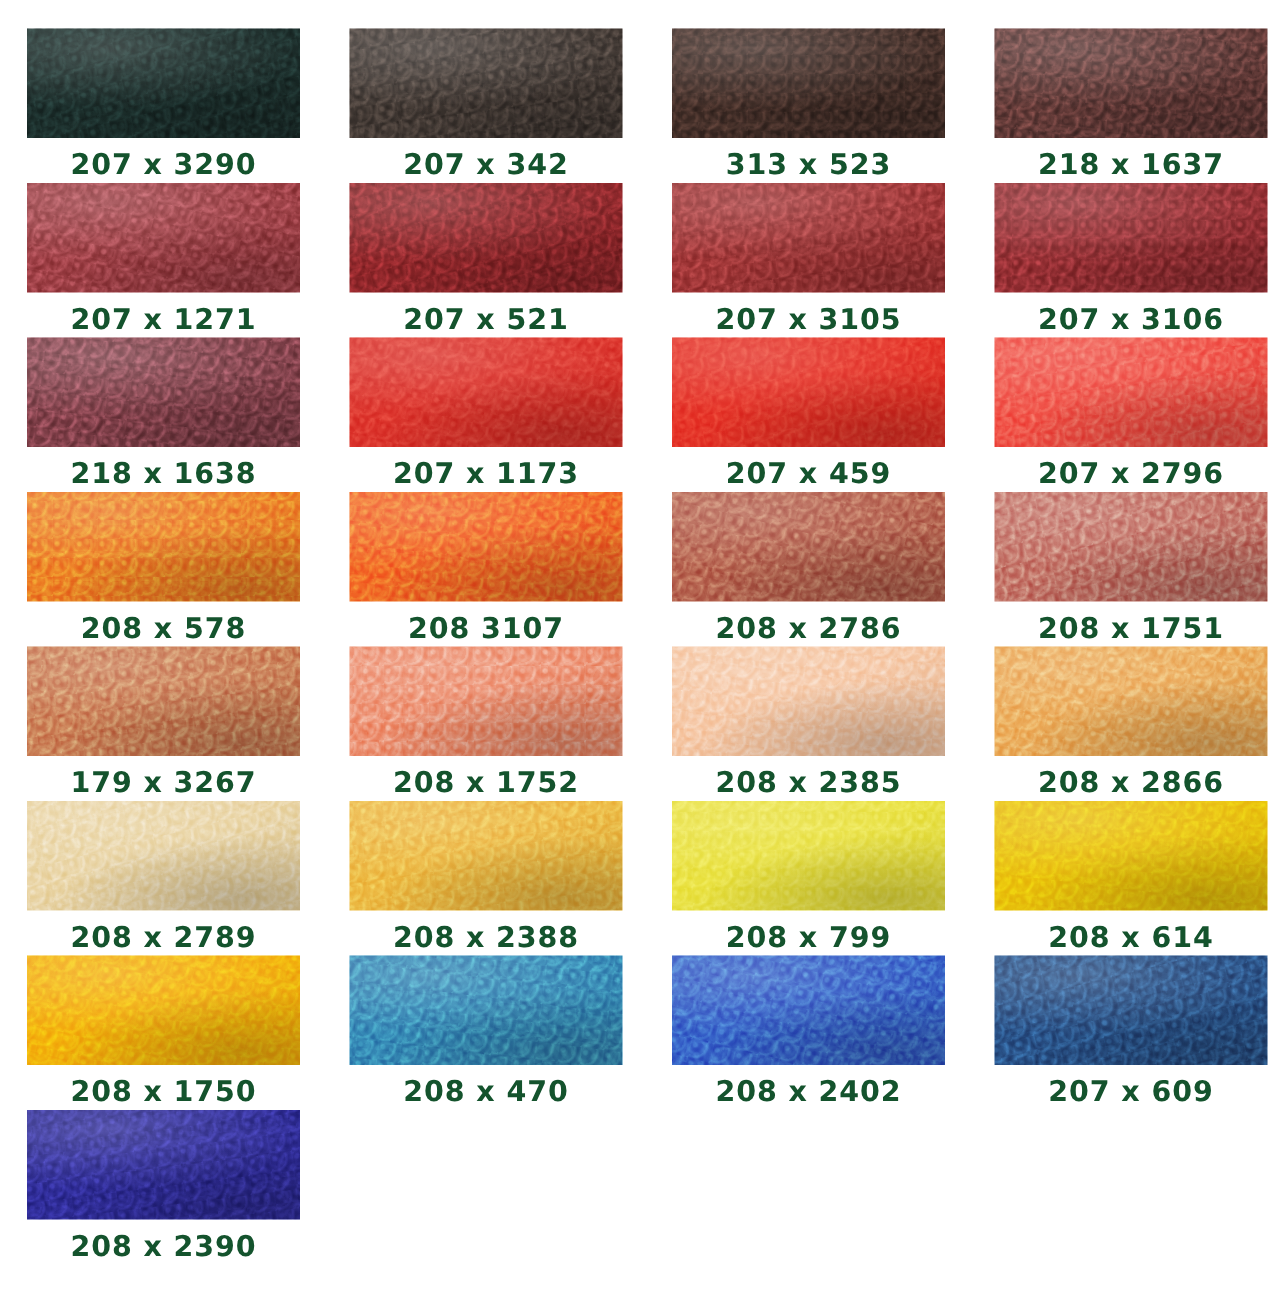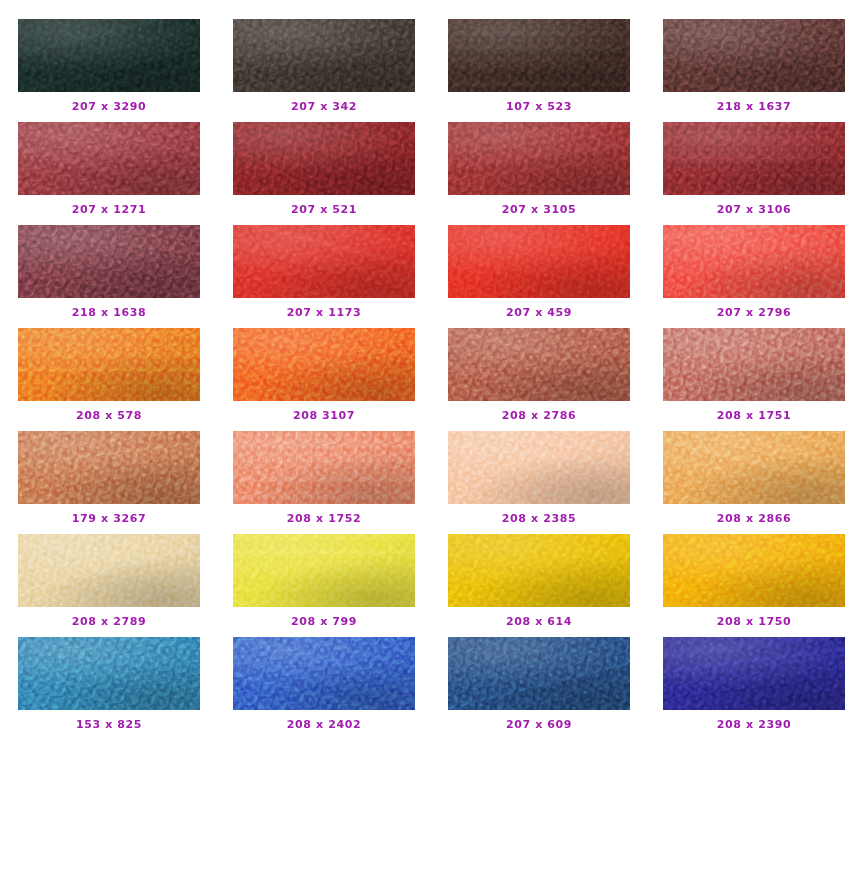--- a/index.html
+++ b/index.html
@@ -90,23 +90,23 @@
         rgba(0,0,0,0.16), rgba(0,0,0,0.0) 60%),
       linear-gradient(160deg,
         rgba(255,255,255,0.06) 0%,
         rgba(0,0,0,0.0) 45%,
         rgba(0,0,0,0.09) 100%);
     pointer-events: none;
   }
 
   .swatch-label {
     margin-top: 9px;
-    font-size: 11px;
+    font-size: 19px;
     font-weight: bold;
-    color: #a21caf;
+    color: #14532d;
     letter-spacing: 0.6px;
     text-align: center;
     line-height: 1;
     white-space: nowrap;
   }
 </style>
 </head>
 <body>
 
 <div id="swatch-grid">
@@ -122,21 +122,21 @@
         <div class="grain" style="background-position: 37px 23px, 23px 37px, 74px 23px, 23px 74px, 37px 46px; transform: rotate(-7deg) scale(1.15);"></div>
         <div class="shade"></div>
       </div>
       <div class="swatch-label">207 x 342</div>
     </div>
     <div class="swatch-cell">
       <div class="swatch-chip" style="background-color: rgb(74, 51, 44);">
         <div class="grain" style="background-position: 14px 46px, 46px 14px, 28px 46px, 46px 28px, 14px 92px; transform: rotate(0deg) scale(1.15);"></div>
         <div class="shade"></div>
       </div>
-      <div class="swatch-label">107 x 523</div>
+      <div class="swatch-label">313 x 523</div>
     </div>
     <div class="swatch-cell">
       <div class="swatch-chip" style="background-color: rgb(107, 63, 60);">
         <div class="grain" style="background-position: 51px 9px, 9px 51px, 102px 9px, 9px 102px, 51px 18px; transform: rotate(7deg) scale(1.15);"></div>
         <div class="shade"></div>
       </div>
       <div class="swatch-label">218 x 1637</div>
     </div>
     <div class="swatch-cell">
       <div class="swatch-chip" style="background-color: rgb(166, 69, 76);">
@@ -251,20 +251,27 @@
       <div class="swatch-label">208 x 2866</div>
     </div>
     <div class="swatch-cell">
       <div class="swatch-chip" style="background-color: rgb(236, 217, 174);">
         <div class="grain" style="background-position: 20px 40px, 40px 20px, 40px 40px, 40px 40px, 20px 80px; transform: rotate(-14deg) scale(1.15);"></div>
         <div class="shade"></div>
       </div>
       <div class="swatch-label">208 x 2789</div>
     </div>
     <div class="swatch-cell">
+      <div class="swatch-chip" style="background-color: rgb(239, 192, 74);">
+        <div class="grain" style="background-position: 57px 3px, 3px 57px, 114px 3px, 3px 114px, 57px 6px; transform: rotate(-7deg) scale(1.15);"></div>
+        <div class="shade"></div>
+      </div>
+      <div class="swatch-label">208 x 2388</div>
+    </div>
+    <div class="swatch-cell">
       <div class="swatch-chip" style="background-color: rgb(236, 229, 74);">
         <div class="grain" style="background-position: 34px 26px, 26px 34px, 68px 26px, 26px 68px, 34px 52px; transform: rotate(0deg) scale(1.15);"></div>
         <div class="shade"></div>
       </div>
       <div class="swatch-label">208 x 799</div>
     </div>
     <div class="swatch-cell">
       <div class="swatch-chip" style="background-color: rgb(236, 199, 12);">
         <div class="grain" style="background-position: 11px 49px, 49px 11px, 22px 49px, 49px 22px, 11px 98px; transform: rotate(7deg) scale(1.15);"></div>
         <div class="shade"></div>
@@ -276,21 +283,21 @@
         <div class="grain" style="background-position: 48px 12px, 12px 48px, 96px 12px, 12px 96px, 48px 24px; transform: rotate(14deg) scale(1.15);"></div>
         <div class="shade"></div>
       </div>
       <div class="swatch-label">208 x 1750</div>
     </div>
     <div class="swatch-cell">
       <div class="swatch-chip" style="background-color: rgb(59, 148, 189);">
         <div class="grain" style="background-position: 16px 44px, 44px 16px, 32px 44px, 44px 32px, 16px 88px; transform: rotate(7deg) scale(1.15);"></div>
         <div class="shade"></div>
       </div>
-      <div class="swatch-label">153 x 825</div>
+      <div class="swatch-label">208 x 470</div>
     </div>
     <div class="swatch-cell">
       <div class="swatch-chip" style="background-color: rgb(61, 110, 206);">
         <div class="grain" style="background-position: 53px 7px, 7px 53px, 106px 7px, 7px 106px, 53px 14px; transform: rotate(14deg) scale(1.15);"></div>
         <div class="shade"></div>
       </div>
       <div class="swatch-label">208 x 2402</div>
     </div>
     <div class="swatch-cell">
       <div class="swatch-chip" style="background-color: rgb(45, 90, 146);">

